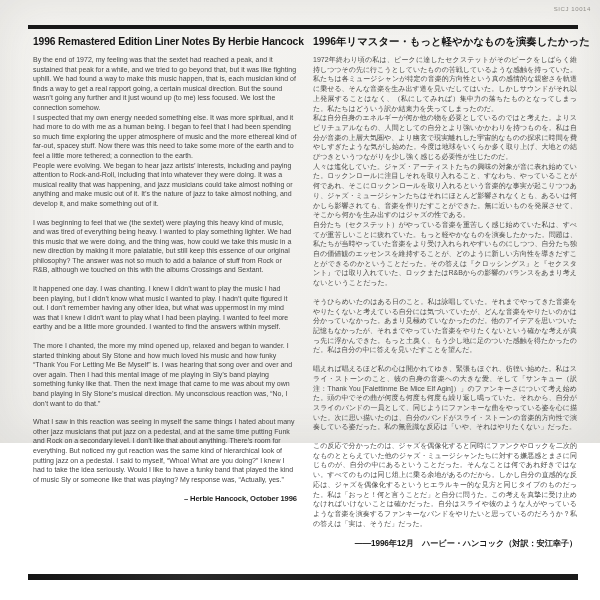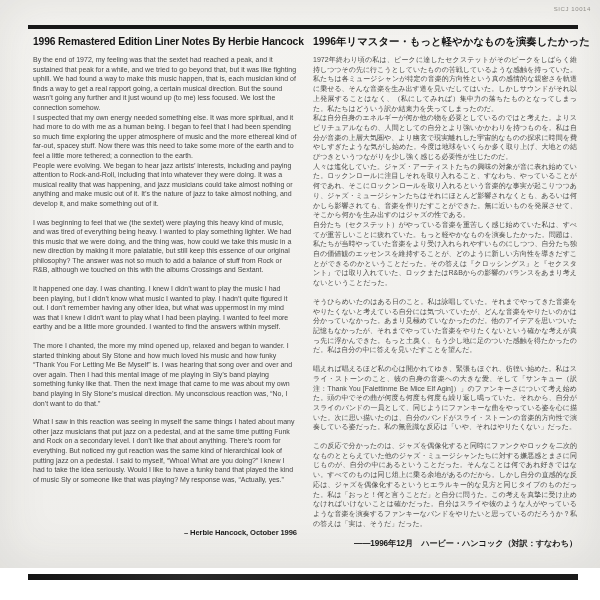--- a/index.html
+++ b/index.html
@@ -7,21 +7,21 @@
     padding: 0;
     width: 600px;
     height: 600px;
     overflow: hidden;
     font-family: "Liberation Sans", "DejaVu Sans", sans-serif;
   }
   .scan-page {
     position: absolute;
     inset: 0;
     width: 600px;
-    height: 568px;
+    height: 443px;
     background: linear-gradient(180deg, #f4f3f0 0%, #f2f1ee 55%, #efeeeb 100%);
     box-shadow: inset 0 0 50px rgba(60,55,45,0.10);
   }
   .catalog-number {
     position: absolute;
     top: 6px;
     right: 9px;
     font-size: 6px;
     letter-spacing: 0.6px;
     color: #8f8d88;
@@ -113,20 +113,20 @@
       <h1 class="col-heading">1996年リマスター・もっと軽やかなものを演奏したかった</h1>
       <div class="para-list">
           <p class="para">1972年終わり頃の私は、ピークに達したセクステットがそのピークをしばらく維持しつつその先に行こうとしていたものの苦戦しているような感触を持っていた。私たちは各ミュージシャンが特定の音楽的方向性という真の感情的な親密さを軌道に乗せる、そんな音楽を生み出す道を見いだしてはいた。しかしサウンドがそれ以上発展することはなく、（私にしてみれば）集中力の落ちたものとなってしまった。私たちはどういう訳か結束力を失ってしまったのだ。</p>
           <p class="para">私は自分自身のエネルギーが何か他の物を必要としているのではと考えた。よりスピリチュアルなもの、人間としての自分とより強いかかわりを持つものを。私は自分が音楽の上層大気圏や、より幽玄で現実離れした宇宙的なものの探求に時間を費やしすぎたような気がし始めた。今度は地球をいくらか多く取り上げ、大地との結びつきというつながりを少し強く感じる必要性が生じたのだ。</p>
           <p class="para">人々は進化していた。ジャズ・アーティストたちの興味の対象が音に表れ始めていた。ロックンロールに注目しそれを取り入れること、すなわち、やっていることが何であれ、そこにロックンロールを取り入れるという音楽的な事実が起こりつつあり、ジャズ・ミュージシャンたちはそれにほとんど影響されなくとも、あるいは何かしら影響されても、音楽を作りだすことができた。無に近いものを発展させて、そこから何かを生み出すのはジャズの性である。</p>
           <p class="para">自分たち（セクステット）がやっている音楽を重苦しく感じ始めていた私は、すべてが重苦しいことに疲れていた。もっと軽やかなものを演奏したかった。問題は、私たちが当時やっていた音楽をより受け入れられやすいものにしつつ、自分たち独自の価値観のエッセンスを維持することが、どのように新しい方向性を導きだすことができるのかということだった。その答えは『クロッシングス』と『セクスタント』では取り入れていた、ロックまたはR&amp;Bからの影響のバランスをあまり考えないということだった。</p>
           <p class="para spaced">そうひらめいたのはある日のこと。私は詠唱していた。それまでやってきた音楽をやりたくないと考えている自分には気づいていたが、どんな音楽をやりたいのかは分かっていなかった。あまり見極めていなかったのだ。他のアイデアを思いついた記憶もなかったが、それまでやっていた音楽をやりたくないという確かな考えが真っ先に浮かんできた。もっと土臭く、もう少し地に足のついた感触を得たかったのだ。私は自分の中に答えを見いだすことを望んだ。</p>
           <p class="para spaced">唱えれば唱えるほど私の心は開かれてゆき、緊張もほぐれ、彷徨い始めた。私はスライ・ストーンのこと、彼の自身の音楽への大きな愛、そして「サンキュー（訳注：Thank You [Falettinme Be Mice Elf Agin]）」のファンキーさについて考え始めた。頭の中でその曲が何度も何度も何度も繰り返し鳴っていた。それから、自分がスライのバンドの一員として、同じようにファンキーな曲をやっている姿を心に描いた。次に思い描いたのは、自分のバンドがスライ・ストーンの音楽的方向性で演奏している姿だった。私の無意識な反応は「いや、それはやりたくない」だった。</p>
           <p class="para spaced">この反応で分かったのは、ジャズを偶像化すると同時にファンクやロックを二次的なものととらえていた他のジャズ・ミュージシャンたちに対する嫌悪感とまさに同じものが、自分の中にあるということだった。そんなことは何であれ好きではない。すべてのものは同じ俎上に乗る余地があるのだから。しかし自分の直感的な反応は、ジャズを偶像化するというヒエラルキー的な見方と同じタイプのものだった。私は「おっと！何と言うことだ」と自分に問うた。この考えを真摯に受け止めなければいけないことは確かだった。自分はスライや彼のような人がやっているような音楽を演奏するファンキーなバンドをやりたいと思っているのだろうか？私の答えは「実は、そうだ」だった。</p>
         </div>
-      <div class="signature">――1996年12月　ハービー・ハンコック（対訳：すなわち）</div>
+      <div class="signature">――1996年12月　ハービー・ハンコック（対訳：安江幸子）</div>
     </div>
 
   </div>
 
   <div class="rule rule-bottom"></div>
 
 </div>
 
 </body></html>

